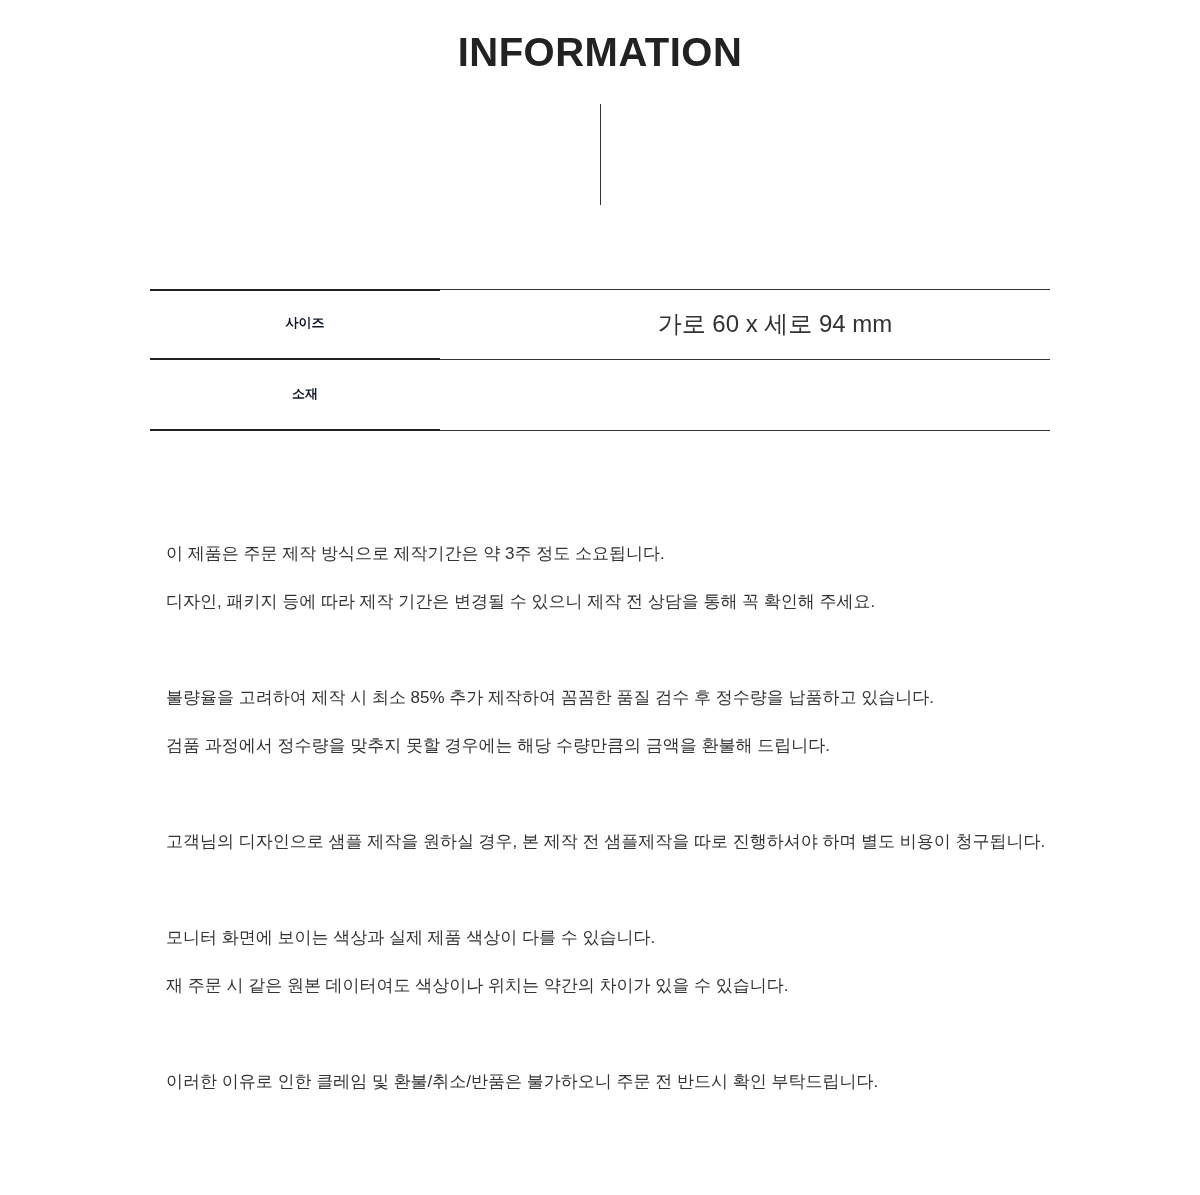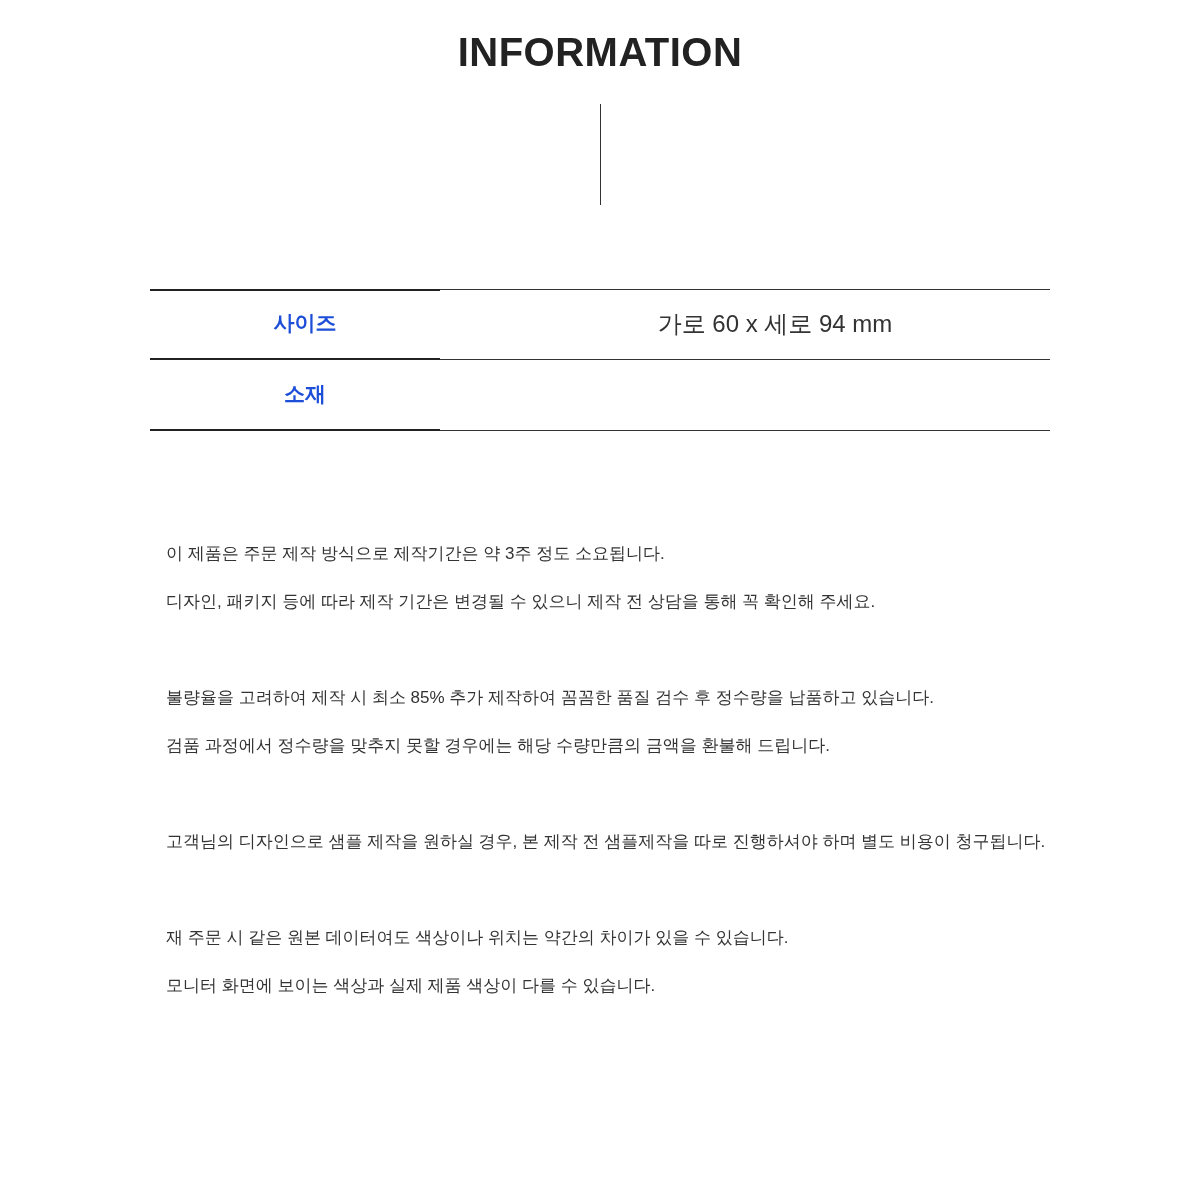--- a/index.html
+++ b/index.html
@@ -26,21 +26,21 @@
       content: ""; position: absolute; left: 0; bottom: -1px; width: 290px; height: 2px; background: #222222;
     }
     .spec-table::before {
       content: ""; position: absolute; left: 0; top: 0; width: 900px; height: 1px; background: #333333;
     }
     .spec-table::after {
       content: ""; position: absolute; left: 0; top: 0; width: 290px; height: 2px; background: #222222;
     }
     .spec-label {
       width: 310px; display: flex; align-items: center; justify-content: center;
-      font-size: 21px; font-weight: bold; color: #1d4ed8; padding-bottom: 2px;
+      font-size: 13px; font-weight: bold; color: #0f172a; padding-bottom: 2px;
     }
     .spec-value {
       flex: 1; display: flex; align-items: center; justify-content: center;
       font-size: 24px; color: #333333; padding-left: 40px; box-sizing: border-box;
     }
     .notes {
       position: absolute; left: 150px; top: 522px; width: 900px;
       font-size: 17px; line-height: 32px; color: #333333;
     }
     .notes p { margin: 16px; white-space: nowrap; }
@@ -65,16 +65,17 @@
 
 <div class="notes">
   <p>이 제품은 주문 제작 방식으로 제작기간은 약 3주 정도 소요됩니다.</p>
   <p>디자인, 패키지 등에 따라 제작 기간은 변경될 수 있으니 제작 전 상담을 통해 꼭 확인해 주세요.</p>
   <div class="gap"></div>
   <p>불량율을 고려하여 제작 시 최소 85% 추가 제작하여 꼼꼼한 품질 검수 후 정수량을 납품하고 있습니다.</p>
   <p>검품 과정에서 정수량을 맞추지 못할 경우에는 해당 수량만큼의 금액을 환불해 드립니다.</p>
   <div class="gap"></div>
   <p>고객님의 디자인으로 샘플 제작을 원하실 경우, 본 제작 전 샘플제작을 따로 진행하셔야 하며 별도 비용이 청구됩니다.</p>
   <div class="gap"></div>
+  <p>모니터 화면에 보이는 색상과 실제 제품 색상이 다를 수 있습니다.</p>
   <p>재 주문 시 같은 원본 데이터여도 색상이나 위치는 약간의 차이가 있을 수 있습니다.</p>
-  <p>모니터 화면에 보이는 색상과 실제 제품 색상이 다를 수 있습니다.</p>
   <div class="gap"></div>
+  <p>이러한 이유로 인한 클레임 및 환불/취소/반품은 불가하오니 주문 전 반드시 확인 부탁드립니다.</p>
 </div>
 
 </body></html>

